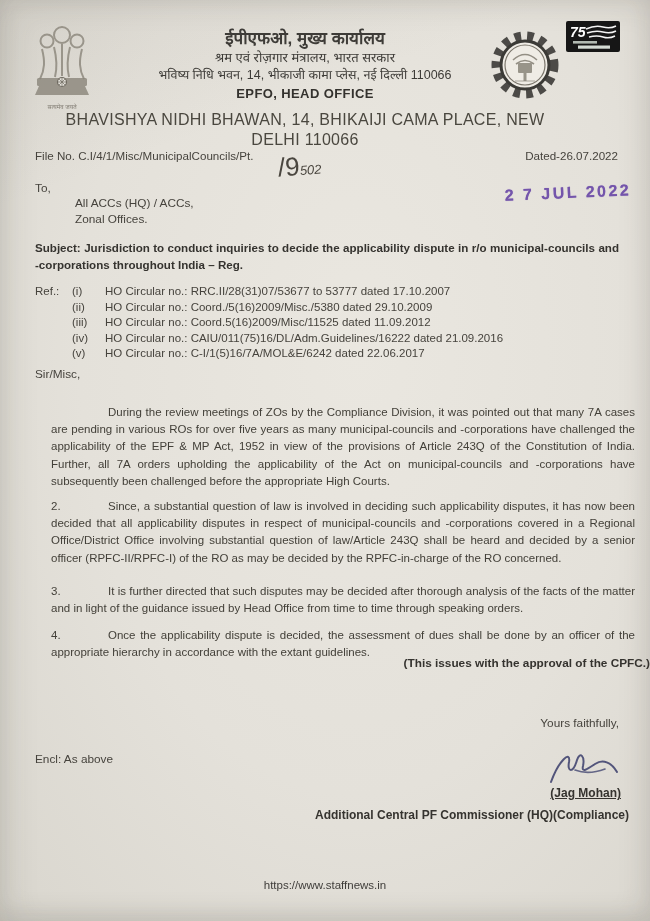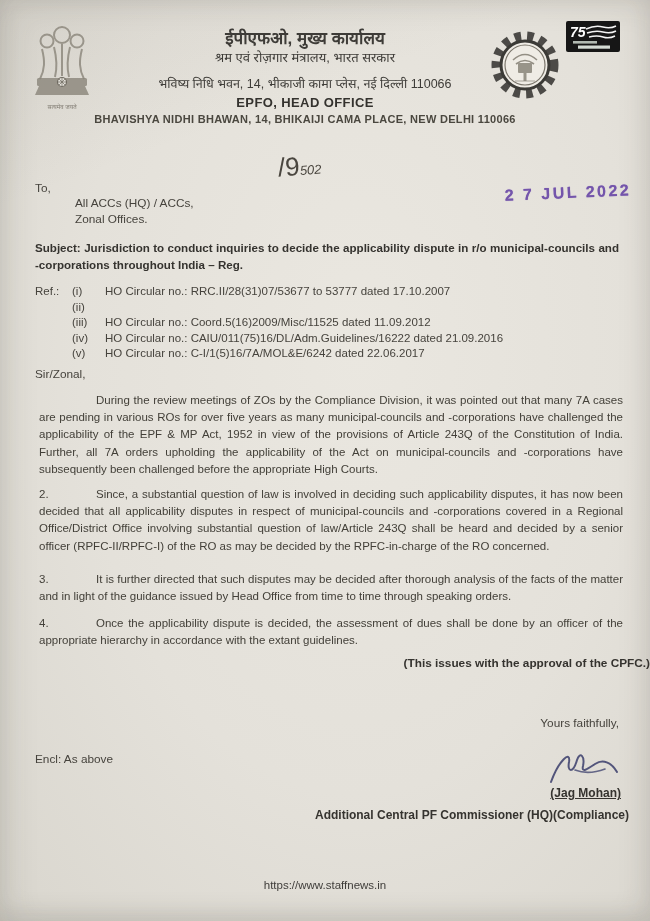--- a/index.html
+++ b/index.html
@@ -14,44 +14,44 @@
       radial-gradient(ellipse at 55% 38%, #eae7e0 0%, var(--paper) 55%, #d9d6ce 100%);
     box-shadow: inset 0 -10px 22px rgba(60,55,45,0.10),
                 inset -12px 0 26px rgba(60,55,45,0.06),
                 inset 14px 8px 30px rgba(60,55,45,0.07);
   }
   .abs{position:absolute;}
   
   .hdr-center{left:60px;top:28px;width:490px;text-align:center;line-height:1.25;}
   .h-hindi-title{font-size:17px;font-weight:700;}
   .h-hindi-2{font-size:13px;margin-top:1px;}
-  .h-hindi-3{font-size:12.5px;margin-top:10px;}
+  .h-hindi-3{font-size:12.5px;margin-top:1px;}
   .h-office{font-size:13px;font-weight:700;letter-spacing:.4px;margin-top:3px;color:#34322e;}
   .h-ministry{font-size:12.6px;letter-spacing:.2px;margin-top:2px;color:#45423d;}
-  .h-address{font-size:11px;letter-spacing:.3px;margin-top:2px;color:#4a473f;font-weight:bold;}
+  .h-address{font-size:16px;letter-spacing:.3px;margin-top:8px;color:#4a473f;}
   .h-website{font-size:12.6px;font-weight:700;letter-spacing:.6px;margin-top:5px;color:#34322e;}
   
   .file-row{left:35px;top:149px;width:583px;display:flex;justify-content:space-between;font-size:11.6px;color:#46433d;}
   .hw{left:278px;top:151px;font-size:13px;font-style:italic;color:#4a463f;transform:rotate(-4deg);display:inline-block;line-height:30px;}
   .hw::first-letter{font-size:26px;font-style:normal;}
   .stamp{left:498px;top:184px;width:140px;text-align:center;color:var(--stamp);
          font-weight:700;font-size:16px;letter-spacing:2.5px;transform:rotate(-2.5deg);
          text-shadow:0 0 .7px rgba(107,74,168,.8);opacity:.92;}
   .to-block{left:35px;top:181px;font-size:11.8px;line-height:15.4px;color:#46433d;}
   .to-indent{padding-left:40px;}
   
   .subject{left:35px;top:240px;width:584px;font-weight:700;font-size:11.6px;line-height:16.8px;text-align:justify;color:#35332f;}
   .refs{left:35px;top:284px;width:584px;font-size:11.5px;line-height:15.6px;color:#46433d;}
   .ref-row{display:flex;}
   .ref-label{width:37px;flex:none;}
   .ref-num{width:33px;flex:none;}
   .salutation{left:35px;top:367px;font-size:11.8px;color:#46433d;}
   
   .para{left:35px;width:584px;font-size:11.5px;line-height:17.2px;text-align:justify;
-        text-indent:57px;margin:4px;color:#434039;}
+        text-indent:57px;margin:16px;color:#434039;}
   .pnum{position:absolute;left:0;top:0;text-indent:0;}
   .p1{top:388px;} .p2{top:482px;} .p3{top:567px;} .p4{top:611px;}
   .approval{left:0;top:656px;width:650px;text-align:right;font-weight:700;font-size:11.8px;color:#35332f;}
   
   .valediction{top:716px;right:31px;font-size:11.8px;color:#46433d;}
   .encl{left:35px;top:752px;font-size:11.8px;color:#46433d;}
   .signature{left:545px;top:748px;}
   .sig-name{top:786px;right:29px;font-weight:700;font-size:12px;color:#35332f;text-decoration:underline;}
   .sig-designation{top:808px;right:21px;font-weight:700;font-size:12px;color:#35332f;}
   .watermark{left:0;top:879px;width:650px;text-align:center;font-size:11.5px;color:#3f3d3a;}
@@ -122,20 +122,24 @@
   </div>
 
   <div class="abs hdr-center">
     <div class="h-hindi-title">ईपीएफओ, मुख्य कार्यालय</div>
     <div class="h-hindi-2">श्रम एवं रोज़गार मंत्रालय,  भारत सरकार</div>
     <div class="h-hindi-3">भविष्य निधि भवन, 14, भीकाजी कामा प्लेस, नई दिल्ली 110066</div>
     <div class="h-office">EPFO, HEAD OFFICE</div>
     <div class="h-address">BHAVISHYA NIDHI BHAWAN, 14, BHIKAIJI CAMA PLACE, NEW DELHI 110066</div>
   </div>
 
+  <div class="abs file-row">
+    <span>File No. C.I/4/1/Misc/MunicipalCouncils/Pt.</span>
+    <span>Dated-26.07.2022</span>
+  </div>
   <span class="abs hw">/9502</span>
 
   <div class="abs stamp">2 7 JUL 2022</div>
 
   <div class="abs to-block">
     <div>To,</div>
     <div class="to-indent">All ACCs (HQ) / ACCs,</div>
     <div class="to-indent">Zonal Offices.</div>
   </div>
 
@@ -143,39 +147,40 @@
 
   <div class="abs refs">
     <div class="ref-row">
       <span class="ref-label">Ref.:</span>
       <span class="ref-num">(i)</span>
       <span class="ref-text">HO Circular no.: RRC.II/28(31)07/53677 to 53777 dated 17.10.2007</span>
     </div>
     <div class="ref-row">
       <span class="ref-label"></span>
       <span class="ref-num">(ii)</span>
+      <span class="ref-text">HO Circular no.: Coord./5(16)2009/Misc./5380 dated 29.10.2009</span>
     </div>
     <div class="ref-row">
       <span class="ref-label"></span>
       <span class="ref-num">(iii)</span>
       <span class="ref-text">HO Circular no.: Coord.5(16)2009/Misc/11525 dated 11.09.2012</span>
     </div>
     <div class="ref-row">
       <span class="ref-label"></span>
       <span class="ref-num">(iv)</span>
       <span class="ref-text">HO Circular no.: CAIU/011(75)16/DL/Adm.Guidelines/16222 dated 21.09.2016</span>
     </div>
     <div class="ref-row">
       <span class="ref-label"></span>
       <span class="ref-num">(v)</span>
       <span class="ref-text">HO Circular no.: C-I/1(5)16/7A/MOL&amp;E/6242 dated 22.06.2017</span>
     </div>
   </div>
 
-  <div class="abs salutation">Sir/Zonal,</div>
+  <div class="abs salutation">Sir/Misc,</div>
 
   <p class="abs para p1">
     <span>During the review meetings of ZOs by the Compliance Division, it was pointed out that many 7A cases are pending in various ROs for over five years as many municipal-councils and -corporations have challenged the applicability of the EPF &amp; MP Act, 1952 in view of the provisions of Article 243Q of the Constitution of India. Further, all 7A orders upholding the applicability of the Act on municipal-councils and -corporations have subsequently been challenged before the appropriate High Courts.</span>
   </p>
   <p class="abs para p2">
     <span class="pnum">2.</span>
     <span>Since, a substantial question of law is involved in deciding such applicability disputes, it has now been decided that all applicability disputes in respect of municipal-councils and -corporations covered in a Regional Office/District Office involving substantial question of law/Article 243Q shall be heard and decided by a senior officer (RPFC-II/RPFC-I) of the RO as may be decided by the RPFC-in-charge of the RO concerned.</span>
   </p>
   <p class="abs para p3">
     <span class="pnum">3.</span>

